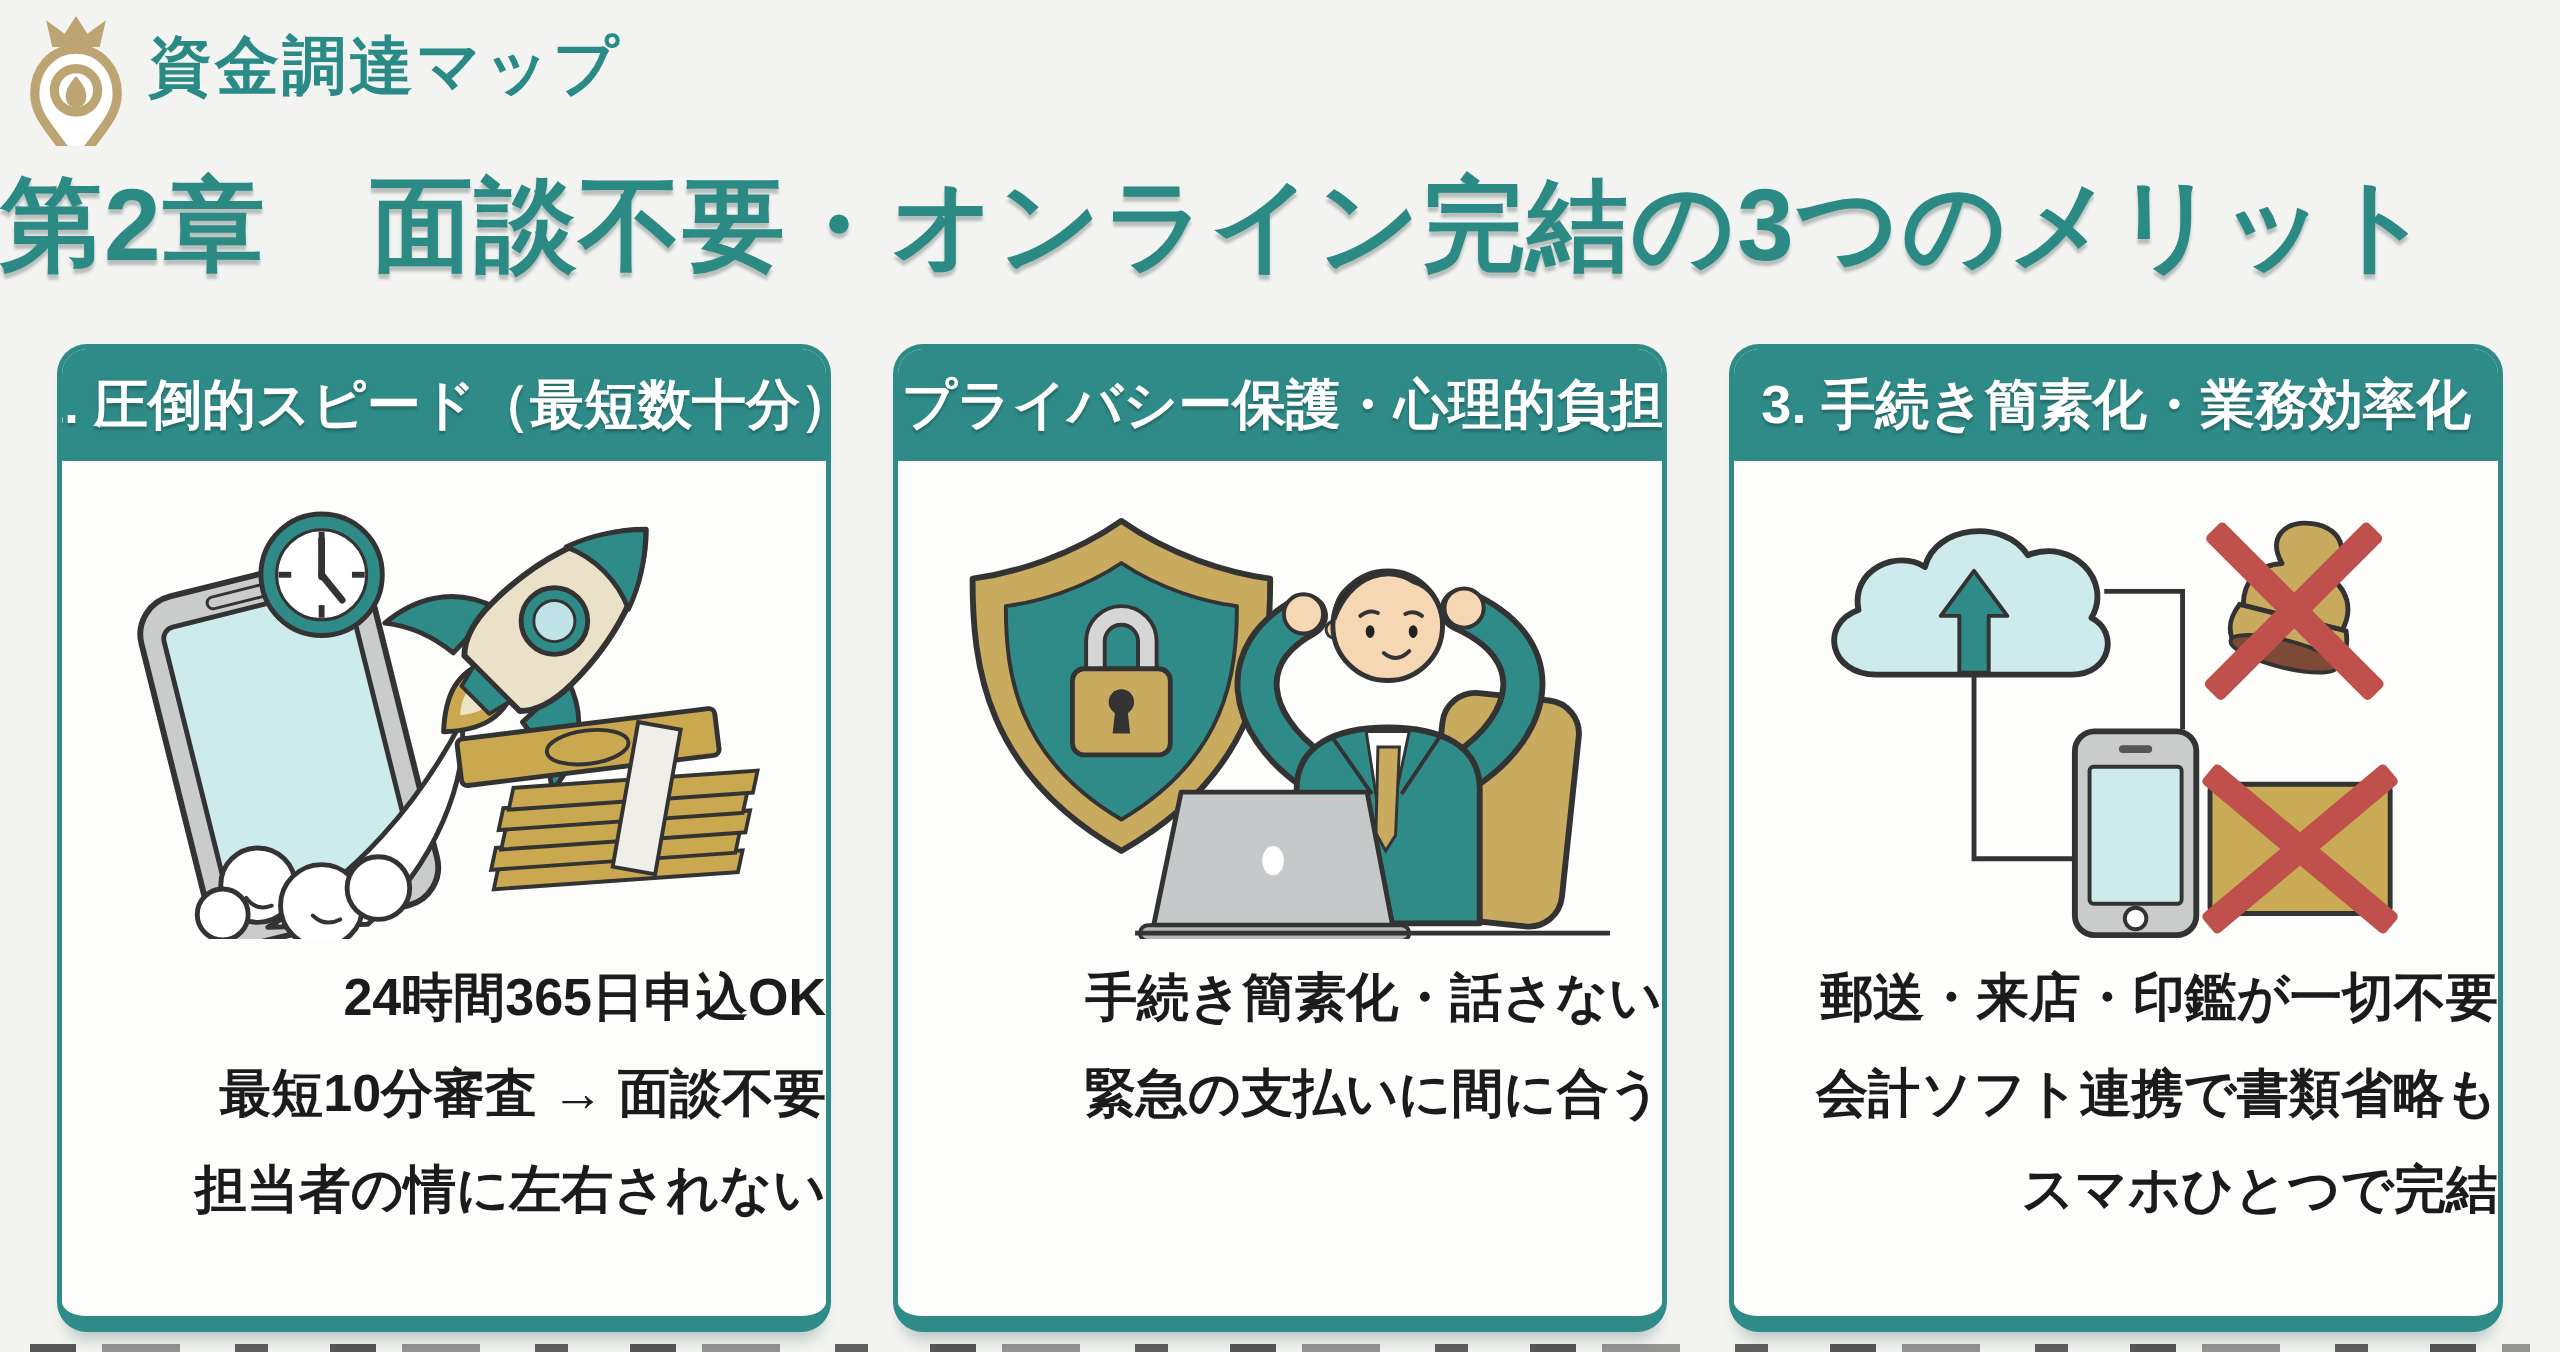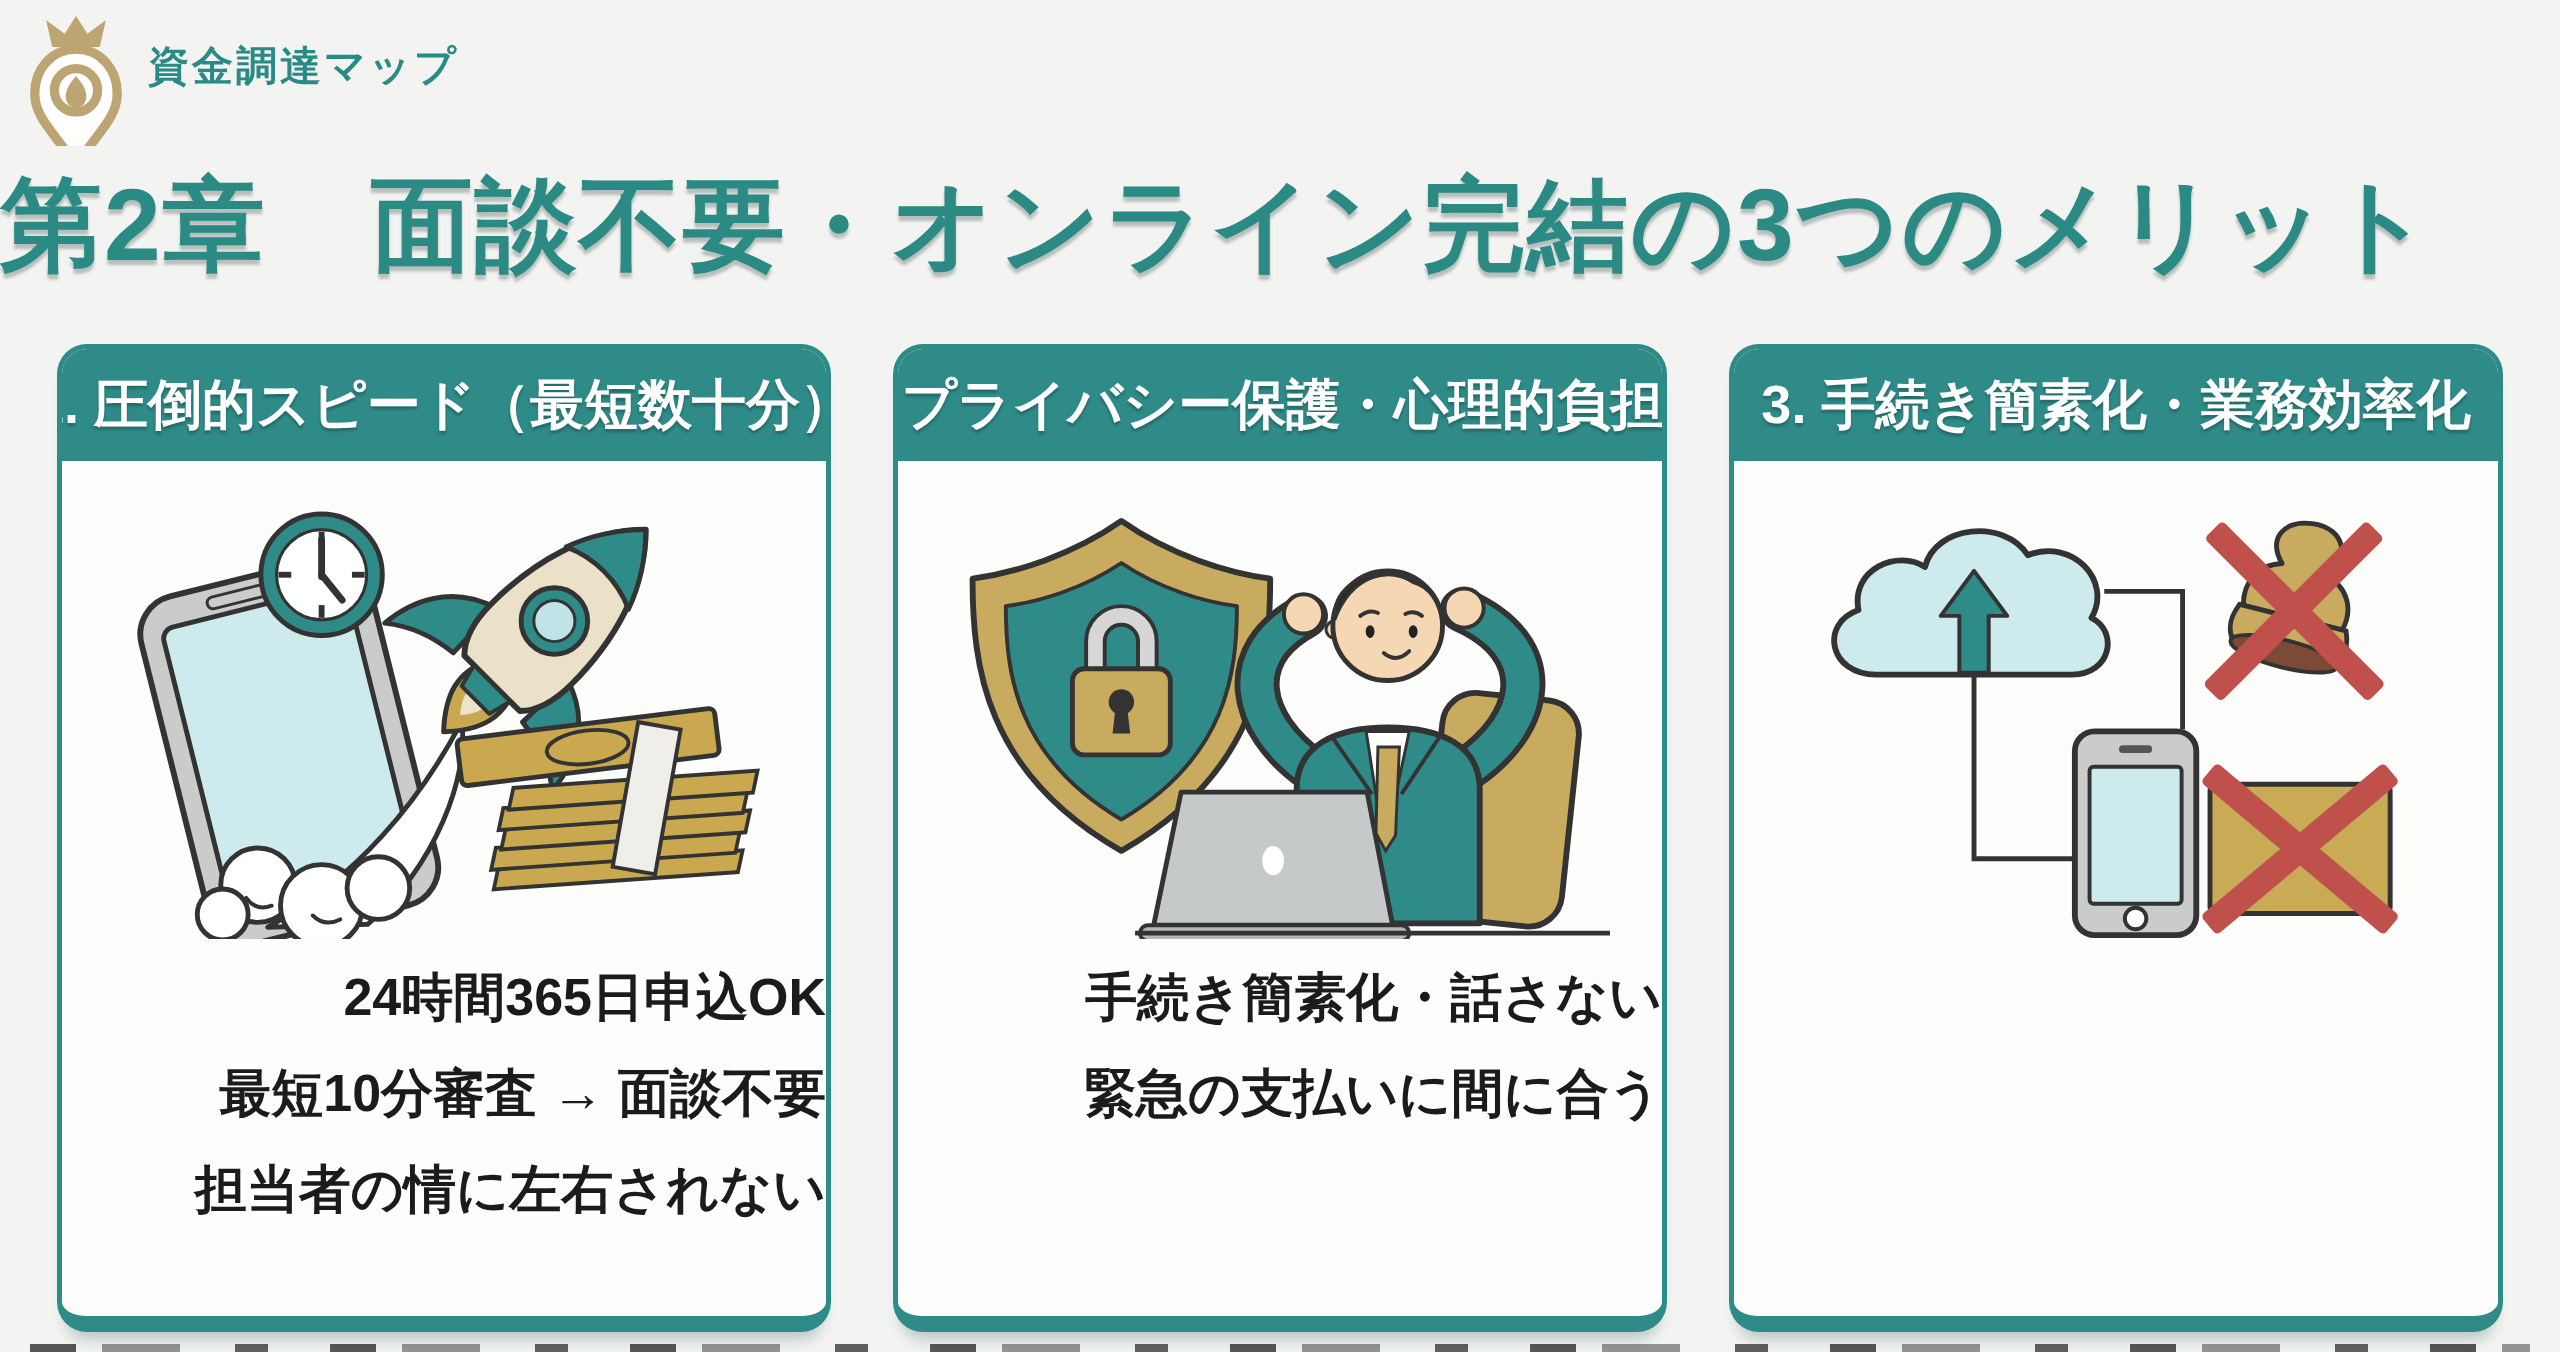--- a/index.html
+++ b/index.html
@@ -6,21 +6,21 @@
   html,body { width:2560px; height:1352px; }
   body {
     position:relative;
     background:#f3f4f1;
     font-family:"Liberation Sans","DejaVu Sans",sans-serif;
     overflow:hidden;
   }
   
   .brand { position:absolute; top:12px; left:24px; display:flex; align-items:center; gap:20px; }
   .brand-logo { width:104px; height:134px; }
-  .brand-title { font-size:41px; font-weight:800; color:#2a8a86; letter-spacing:3px; padding-bottom:26px;text-align:center; }
+  .brand-title { font-size:64px; font-weight:800; color:#2a8a86; letter-spacing:3px; padding-bottom:26px;text-align:center; }
   
   .main-heading {
     position:absolute; top:158px; left:0; width:100%;
     text-align:left; font-size:102px; font-weight:900; color:#2b8a84;
     letter-spacing:2px; text-shadow:0 5px 3px rgba(30,50,50,0.28);
     white-space:nowrap;
   }
   
   .cards {
     position:absolute; top:344px; left:57px; width:2446px; height:988px;
@@ -233,17 +233,22 @@
           <rect x="-92" y="-66" width="184" height="132" rx="6" fill="#c9aa55" stroke="#333" stroke-width="5"></rect>
           <path d="M-92,-66 L0,12 L92,-66" fill="none" stroke="#333" stroke-width="4"></path>
           <path d="M-92,66 L-12,-2 M92,66 L12,-2" fill="none" stroke="#333" stroke-width="4"></path>
           <g>
             <rect x="-122" y="-13" width="244" height="26" rx="5" fill="#c0504b" transform="rotate(40)"></rect>
             <rect x="-122" y="-13" width="244" height="26" rx="5" fill="#c0504b" transform="rotate(-40)"></rect>
           </g>
         </g>
       </svg>
     </div>
+    <div class="card-text">
+      <div class="line">郵送・来店・印鑑が一切不要</div>
+      <div class="line">会計ソフト連携で書類省略も</div>
+      <div class="line">スマホひとつで完結</div>
+    </div>
   </section>
 
 </main>
 
 <div class="cutoff-strip"></div>
 
 </body></html>

